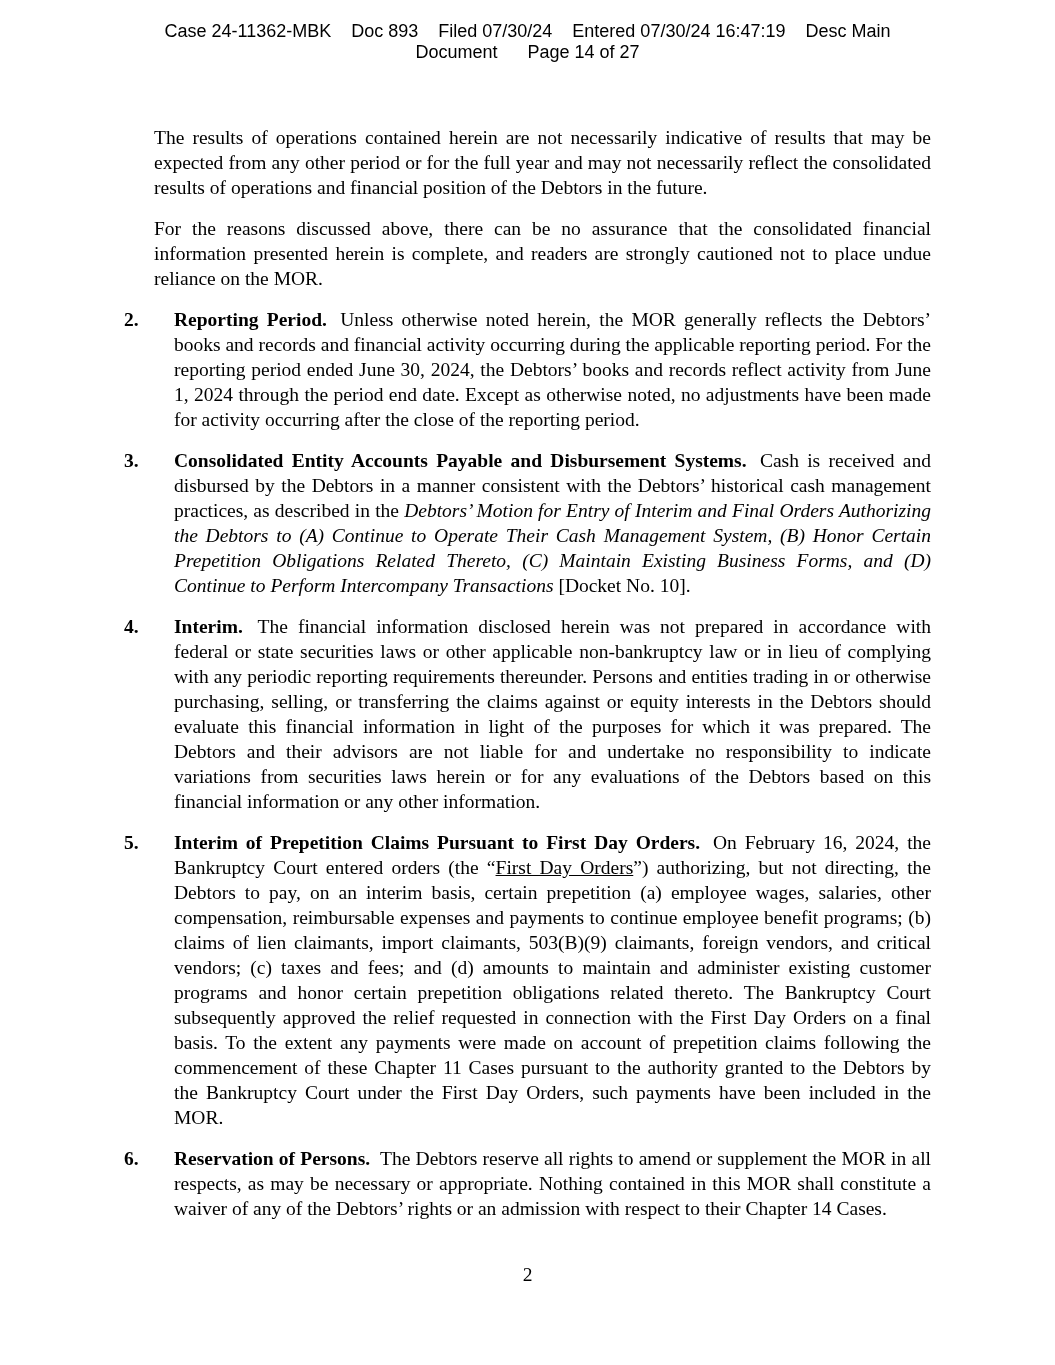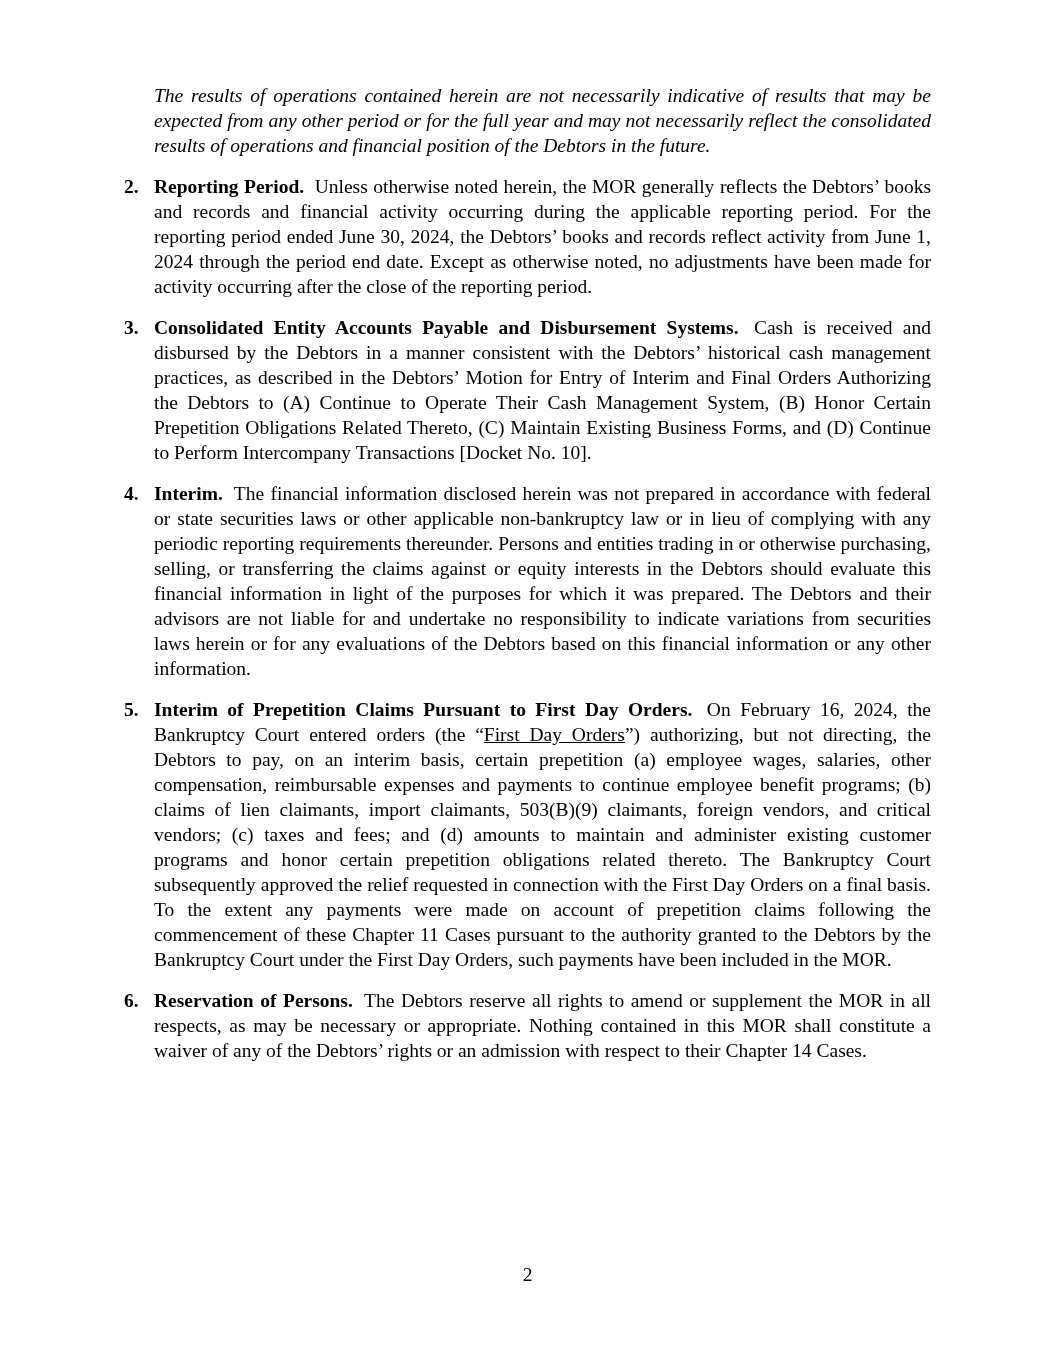--- a/index.html
+++ b/index.html
@@ -23,60 +23,63 @@
   }
   .stamp-line { white-space: pre-wrap; }
   .content {
     margin: 62px 124px 0 124px; 
     font-size: 19.5px;
     line-height: 25px;
   }
   .intro {
     margin: 0 0 16px 30px;
     text-align: justify;
-    font-style: italic;
   }
   .item {
     display: flex;
     margin: 0 0 16px 0;
   }
   .num {
     flex: 0 0 30px;
     width: 30px;
     font-weight: bold;
   }
   .itext {
     flex: 1 1 auto;
     text-align: justify;
+    margin-left: 20px;
   }
   .b { font-weight: bold; margin-right: 5px; }
-  .i { }
+  .i { font-style: italic; }
   .u { text-decoration: underline; }
   .pagenum {
     position: absolute;
     top: 1262px;
     left: 0;
     width: 100%;
     text-align: center;
     font-size: 19.5px;
     line-height: 25px;
   }
 </style>
 </head>
 <body>
 
 <div class="page">
 
   <div class="stamp">
+    <div class="stamp-line">Case 24-11362-MBK    Doc 893    Filed 07/30/24    Entered 07/30/24 16:47:19    Desc Main</div>
+    <div class="stamp-line">Document      Page 14 of 27</div>
   </div>
 
   <div class="content">
 
     <p class="intro">The results of operations contained herein are not necessarily indicative of results that may be expected from any other period or for the full year and may not necessarily reflect the consolidated results of operations and financial position of the Debtors in the future.</p>
 
+    <p class="intro">For the reasons discussed above, there can be no assurance that the consolidated financial information presented herein is complete, and readers are strongly cautioned not to place undue reliance on the MOR.</p>
 
     <div class="item">
       <span class="num">2.</span>
       <div class="itext">
         <span class="b">Reporting Period.</span>
         <span>Unless otherwise noted herein, the MOR generally reflects the Debtors’ books and records and financial activity occurring during the applicable reporting period.  For the reporting period ended June 30, 2024, the Debtors’ books and records reflect activity from June 1, 2024 through the period end date.  Except as otherwise noted, no adjustments have been made for activity occurring after the close of the reporting period.</span>
       </div>
     </div>
 
     <div class="item">

